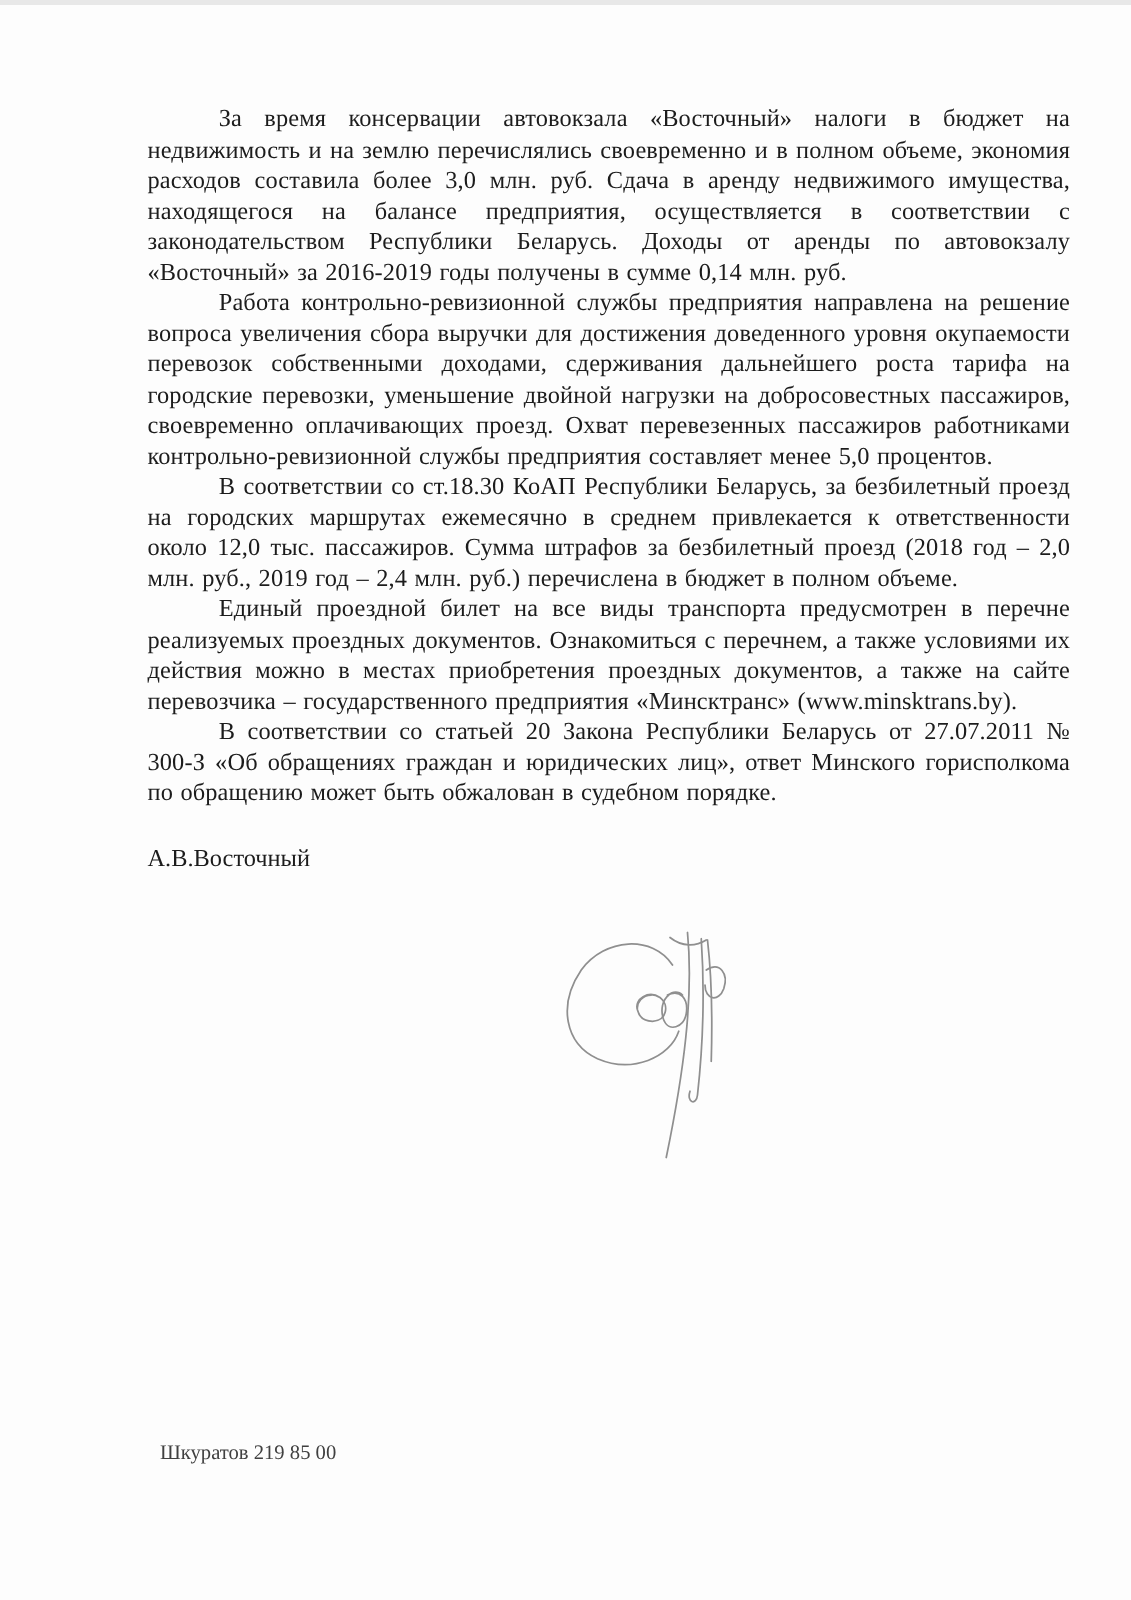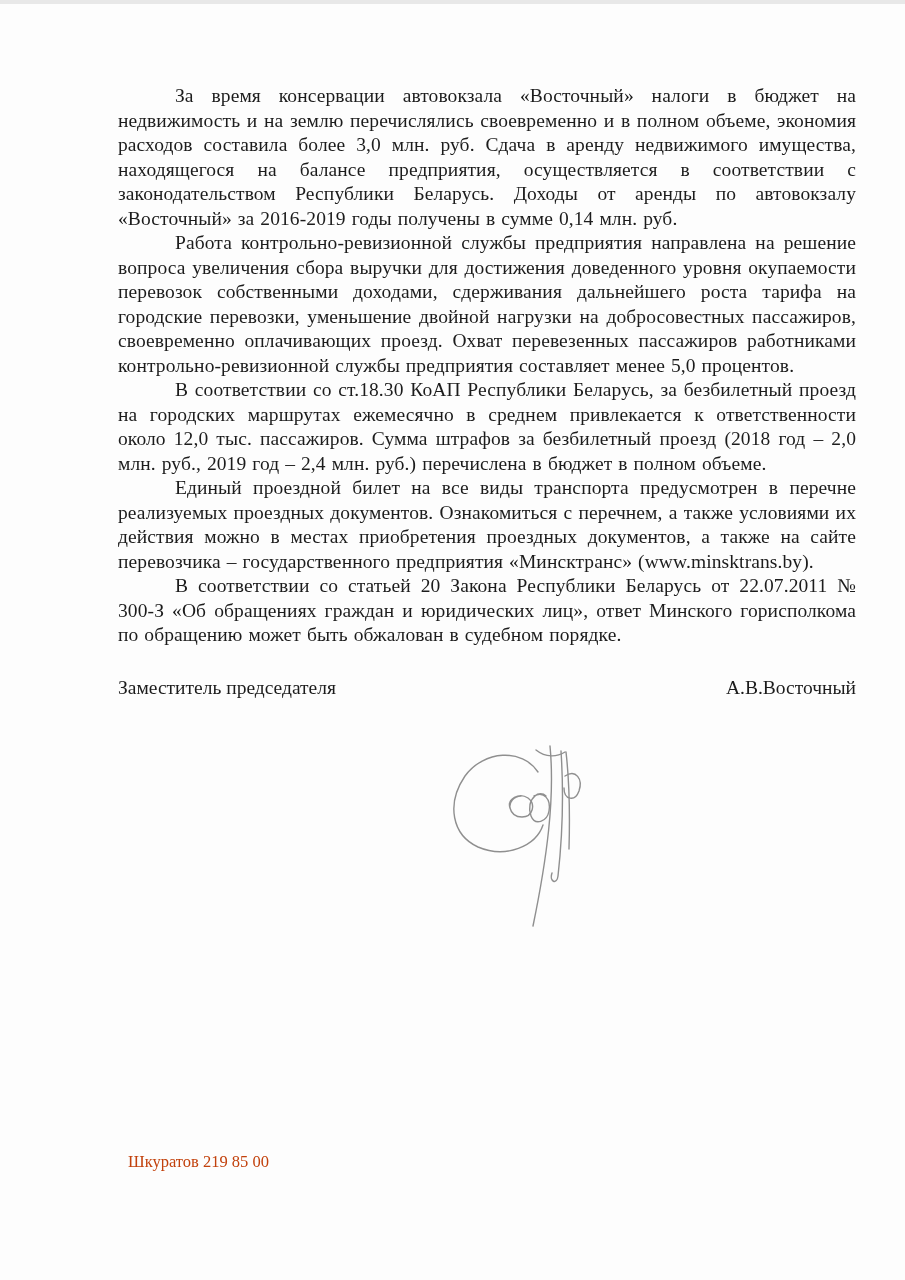--- a/index.html
+++ b/index.html
@@ -46,37 +46,36 @@
     top: 738px;
     width: 135px;
     height: 190px;
   }
   .footer {
     position: absolute;
     left: 128px;
     top: 1148px;
     font-size: 16.5px;
     line-height: 20px;
-    color: #c2410c;
+    color: #404040;
   }
 </style>
 </head>
 <body>
 
 <div class="page">
 
   <div class="content">
     <p>За время консервации автовокзала «Восточный» налоги в бюджет на недвижимость и на землю перечислялись своевременно и в полном объеме, экономия расходов составила более 3,0 млн. руб. Сдача в аренду недвижимого имущества, находящегося на балансе предприятия, осуществляется в соответствии с законодательством Республики Беларусь. Доходы от аренды по автовокзалу «Восточный» за 2016-2019 годы получены в сумме 0,14 млн. руб.</p>
     <p>Работа контрольно-ревизионной службы предприятия направлена на решение вопроса увеличения сбора выручки для достижения доведенного уровня окупаемости перевозок собственными доходами, сдерживания дальнейшего роста тарифа на городские перевозки, уменьшение двойной нагрузки на добросовестных пассажиров, своевременно оплачивающих проезд. Охват перевезенных пассажиров работниками контрольно-ревизионной службы предприятия составляет менее 5,0 процентов.</p>
     <p>В соответствии со ст.18.30 КоАП Республики Беларусь, за безбилетный проезд на городских маршрутах ежемесячно в среднем привлекается к ответственности около 12,0 тыс. пассажиров. Сумма штрафов за безбилетный проезд (2018 год – 2,0 млн. руб., 2019 год – 2,4 млн. руб.) перечислена в бюджет в полном объеме.</p>
     <p>Единый проездной билет на все виды транспорта предусмотрен в перечне реализуемых проездных документов. Ознакомиться с перечнем, а также условиями их действия можно в местах приобретения проездных документов, а также на сайте перевозчика – государственного предприятия «Минсктранс» (www.minsktrans.by).</p>
-    <p>В соответствии со статьей 20 Закона Республики Беларусь от 22.07.2011 № 300-З «Об обращениях граждан и юридических лиц», ответ Минского горисполкома по обращению может быть обжалован в судебном порядке.</p>
+    <p>В соответствии со статьей 20 Закона Республики Беларусь от 27.07.2011 № 300-З «Об обращениях граждан и юридических лиц», ответ Минского горисполкома по обращению может быть обжалован в судебном порядке.</p>
 
     <div class="sig-row">
-      <span>Заместитель председателя</span>
       <span>А.В.Восточный</span>
     </div>
   </div>
 
   <svg class="signature-svg" viewBox="0 0 135 190" fill="none" stroke="#8f8f8f" stroke-width="1.4" stroke-linecap="round" stroke-linejoin="round" xmlns="http://www.w3.org/2000/svg">
 
     <path d="M88,30 C72,6 34,8 15,34 C-4,62 2,93 28,105 C56,117 86,104 93,83"></path>
 
     <path d="M60,66 c-3,-9 9,-16 18,-10 c8,6 5,19 -6,19 c-8,0 -11,-5 -12,-9 c-1,-6 4,-12 11,-12"></path>
 

